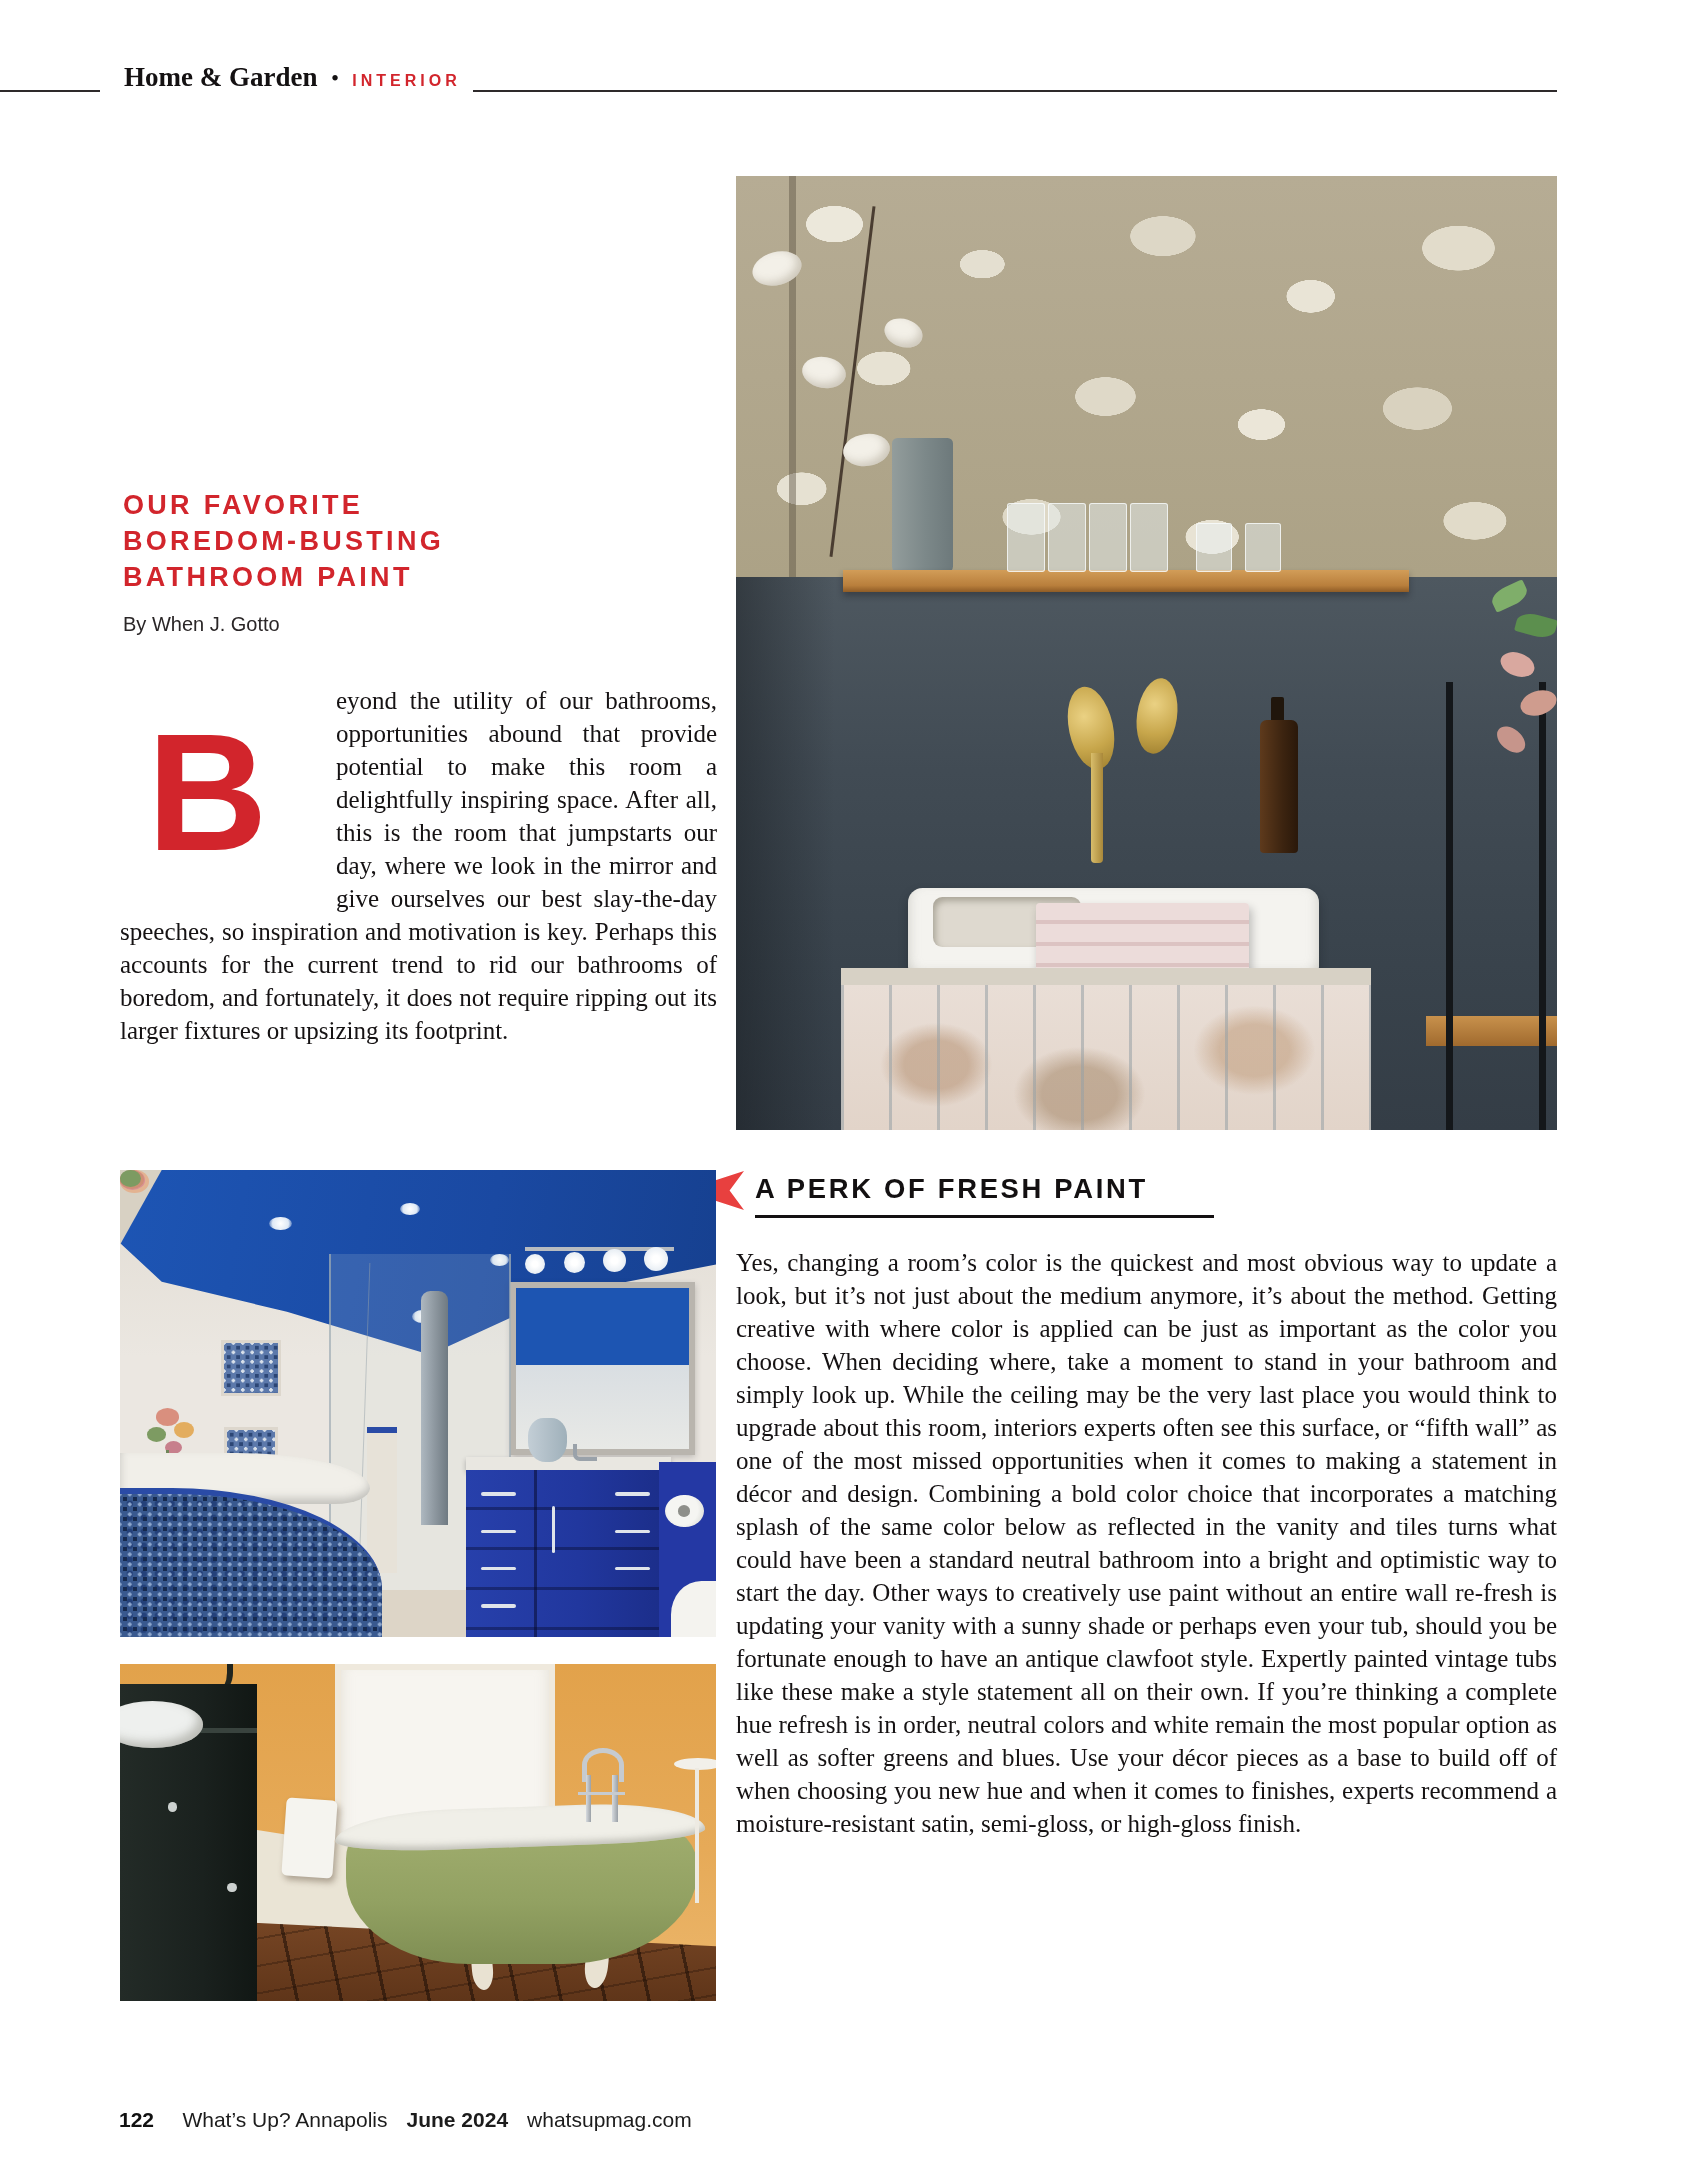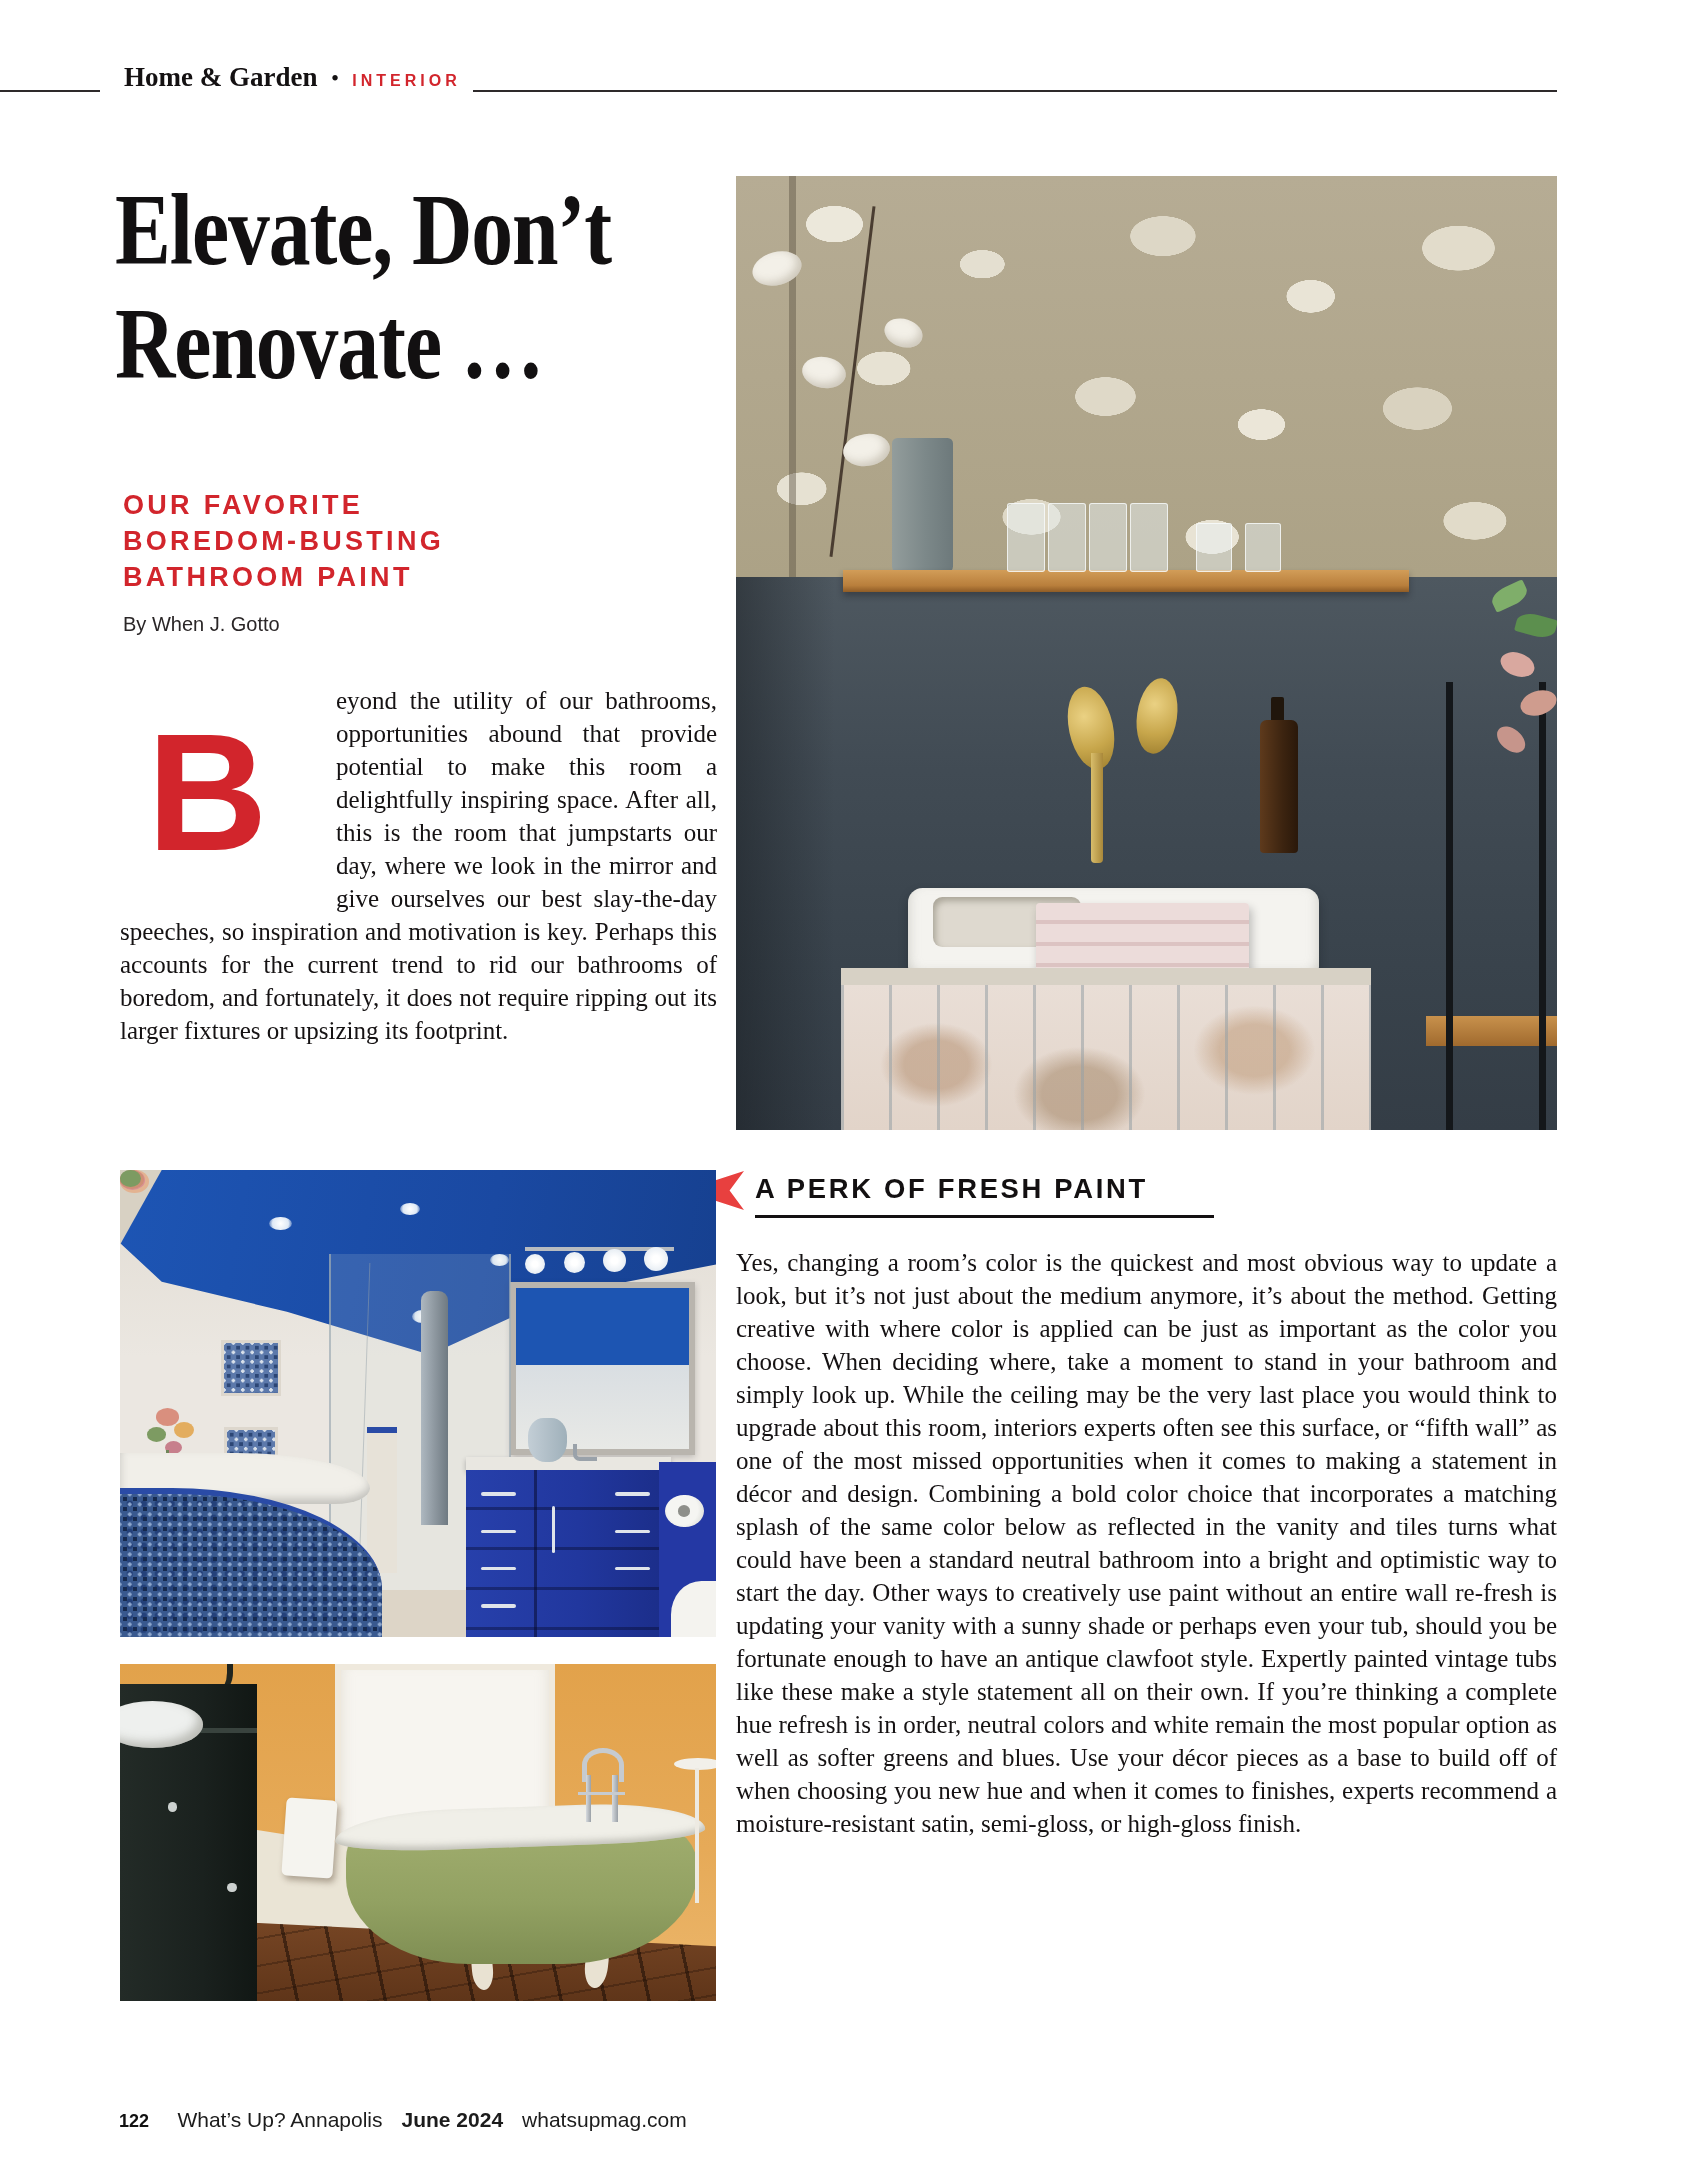--- a/index.html
+++ b/index.html
@@ -27,21 +27,21 @@
   .dropcap-box{float:left; width:216px; height:201px;}
   .dropcap{display:block; margin-top:41px; padding-left:27px; font-family:"Liberation Sans",sans-serif; font-weight:bold; font-size:167px; line-height:134px; color:var(--accent-red,#d2252c);}
   
   .section-arrow{position:absolute; left:684px; top:1171px; width:60px; height:39px; background:var(--arrow-red,#e8403f);
     clip-path:polygon(0 50%, 100% 0%, 76% 50%, 100% 100%);}
   .section-heading{position:absolute; left:755px; top:1173px; font-family:"Liberation Sans",sans-serif; font-weight:bold; font-size:27.4px; letter-spacing:2.7px; color:#131011;}
   .heading-rule{position:absolute; left:755px; top:1215px; width:459px; height:2.7px; background:#131011;}
   .body-right{position:absolute; left:736px; top:1246px; width:821px; font-size:25px; line-height:33px; text-align:justify; color:#151213;}
   
   .footer{position:absolute; left:119px; top:2108px; display:flex; align-items:baseline; gap:19px; font-family:"Liberation Sans",sans-serif;}
-  .footer .pagenum{font-weight:bold; font-size:18px; color:#111;}
+  .footer .pagenum{font-weight:bold; font-size:21px; color:#111;}
   .footer .mag{font-size:21px; color:#1c1c1c; margin-left:9.4px;}
   .footer .issue{font-weight:bold; font-size:21px; color:#1c1c1c;}
   .footer .site{font-size:21px; color:#1c1c1c;}
   
   .photo{position:absolute; overflow:hidden;}
   .photo *{position:absolute;}
   
   .photo-main{left:736px; top:176px; width:821px; height:954px; background:#b2a890;}
   .mp-plaster{left:0; top:0; width:100%; height:42%;
     background:
@@ -244,24 +244,20 @@
 <div class="page" data-interactable="false">
 
   <div class="rule rule-left" data-interactable="false"></div>
   <div class="kicker" data-interactable="false">
     <span class="section" data-interactable="false">Home &amp; Garden</span>
     <span class="dot" data-interactable="false">•</span>
     <span class="category" data-interactable="false">INTERIOR</span>
   </div>
   <div class="rule rule-right" data-interactable="false"></div>
 
-  <h1 class="title" data-interactable="false" style="margin:0;">
-    <span class="tline" data-interactable="false">Elevate, Don’t</span>
-    <span class="tline" data-interactable="false">Renovate …</span>
-  </h1>
 
   <div class="subtitle" data-interactable="false">
     <div data-interactable="false">OUR FAVORITE</div>
     <div data-interactable="false">BOREDOM-BUSTING</div>
     <div data-interactable="false">BATHROOM PAINT</div>
   </div>
 
   <div class="byline" data-interactable="false">By When J. Gotto</div>
 
   <div class="intro" data-interactable="false">

